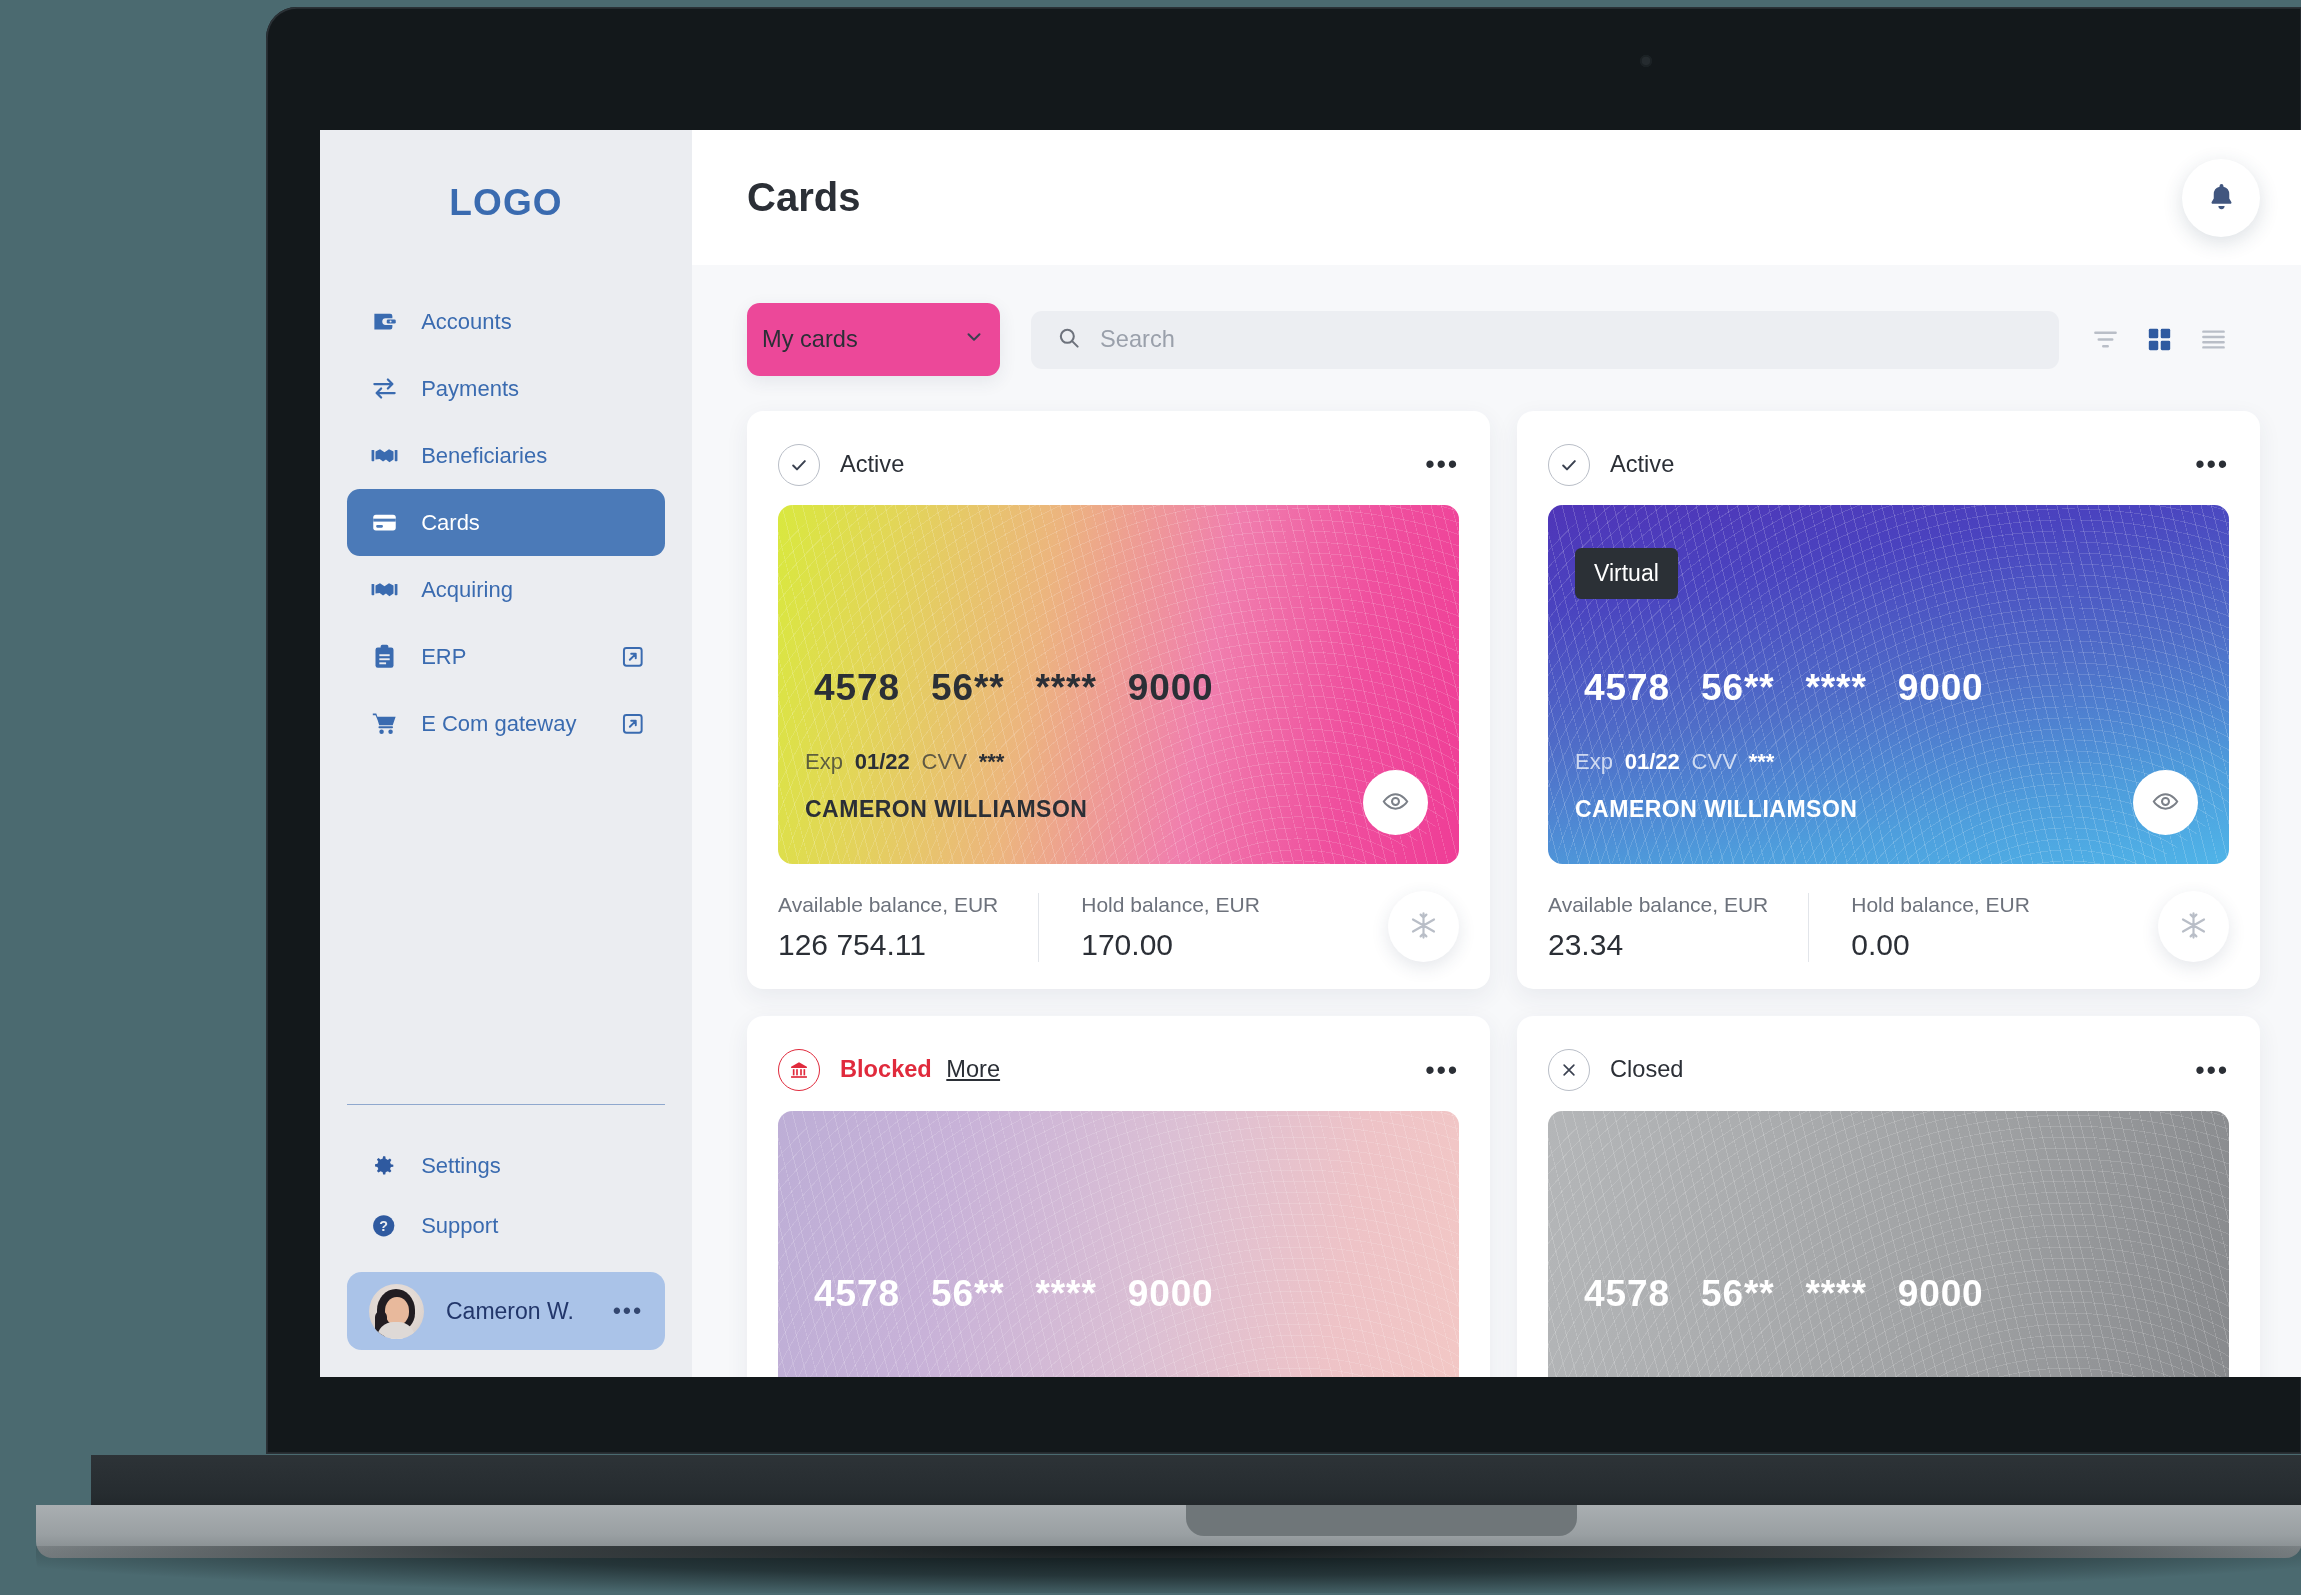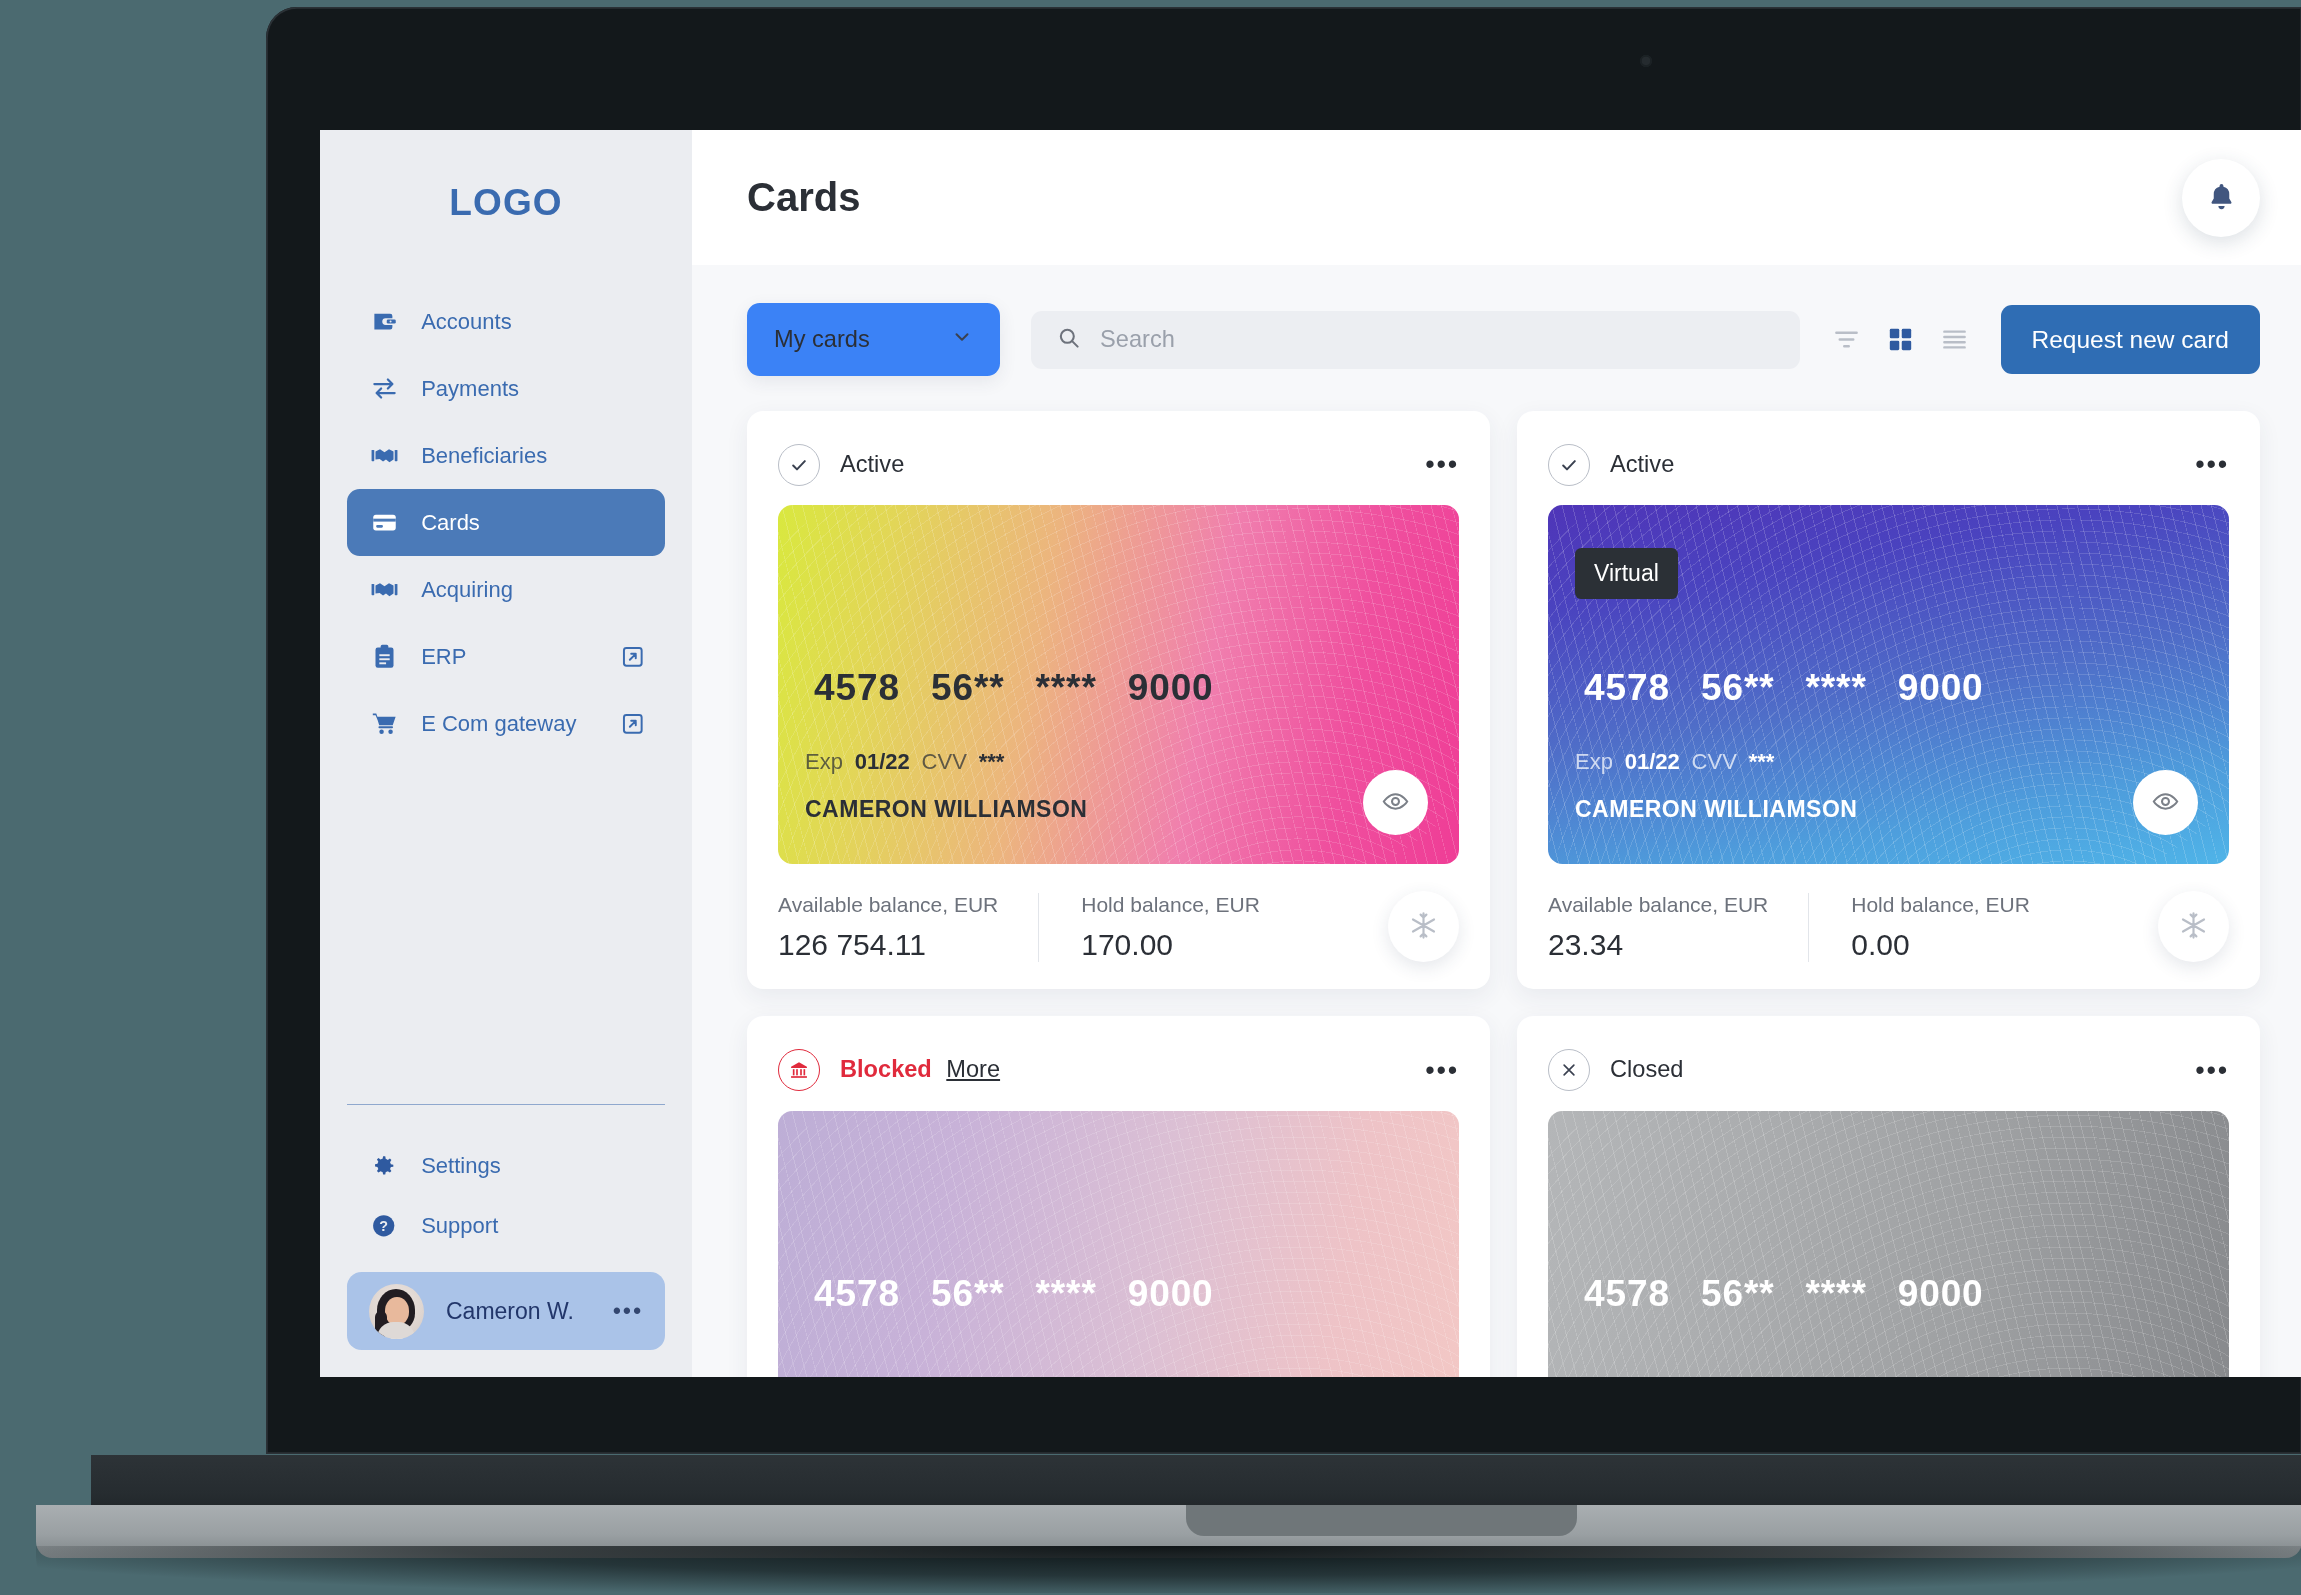--- a/index.html
+++ b/index.html
@@ -164,24 +164,24 @@
   .content {
     position: absolute; left: 0; top: 135px; right: 0; bottom: 0;
     background: #f7f8fa;
     padding: 38px 42px 0 55px;
     overflow: hidden;
   }
 
   .toolbar { display: flex; align-items: center; gap: 0; height: 73px; }
   .select-box {
     width: 253px; height: 73px;
-    background: #3b82f6; border-radius: 12.7px;
+    background: #ec4899; border-radius: 12.7px;
     box-shadow: 0 5.5px 18px rgba(40,60,90,0.09);
     display: flex; align-items: center; justify-content: space-between;
-    padding: 0 27px;
+    padding: 0 15px;
     font-size: 23.6px; color: #2b2f36;
     cursor: pointer;
   }
   .search-box {
     flex: 1; height: 58px; margin-left: 31px;
     background: #eceef2; border-radius: 11px;
     display: flex; align-items: center; padding: 0 25.5px;
     cursor: text;
   }
   .search-text { font-size: 23.6px; color: #9aa0ab; margin-left: 20px; }
@@ -492,21 +492,20 @@
                   <rect x="13.1" y="13.1" width="8.4" height="8.4" rx="1.2"></rect>
                 </svg>
             </span>
             <span>
               <svg width="27" height="27" viewBox="0 0 24 24" stroke="#b9bec7" stroke-width="2.2" stroke-linecap="round">
                   <path d="M3 5h18M3 9.7h18M3 14.4h18M3 19h18"></path>
                 </svg>
             </span>
           </div>
 
-          <button class="btn-primary">Request new card</button>
         </div>
 
         <div class="cards-grid">
 
           <div class="card-panel">
             <div class="card-head">
               <span class="status-circle">
                 <svg width="20" height="20" viewBox="0 0 24 24" fill="none" stroke="#3a4150" stroke-width="2.4" stroke-linecap="round" stroke-linejoin="round">
                     <path d="M5 12.6l4.6 4.6L19 7.4"></path>
                   </svg>

